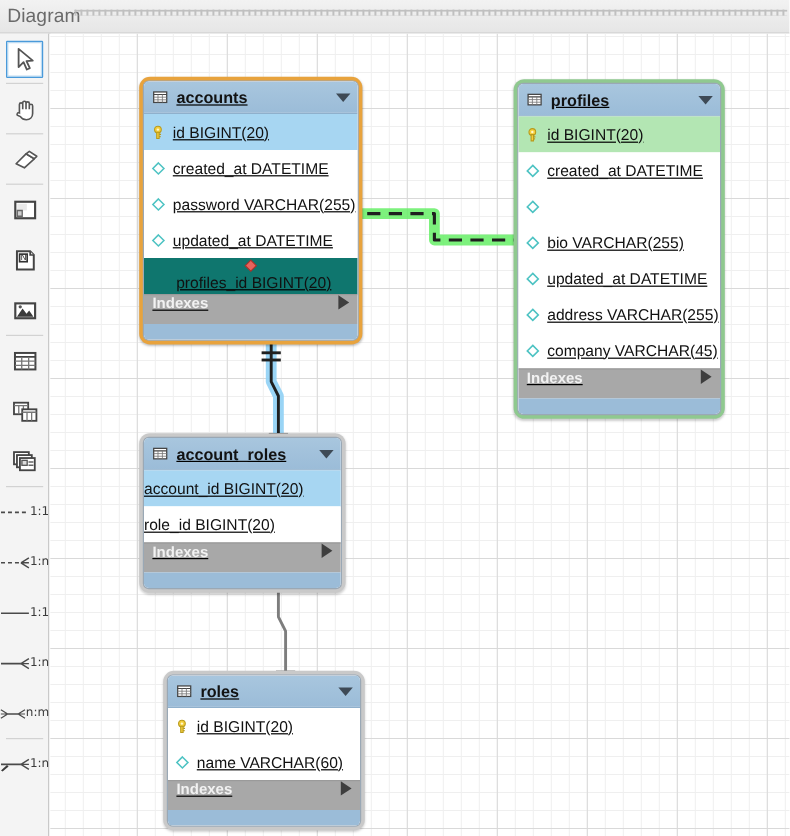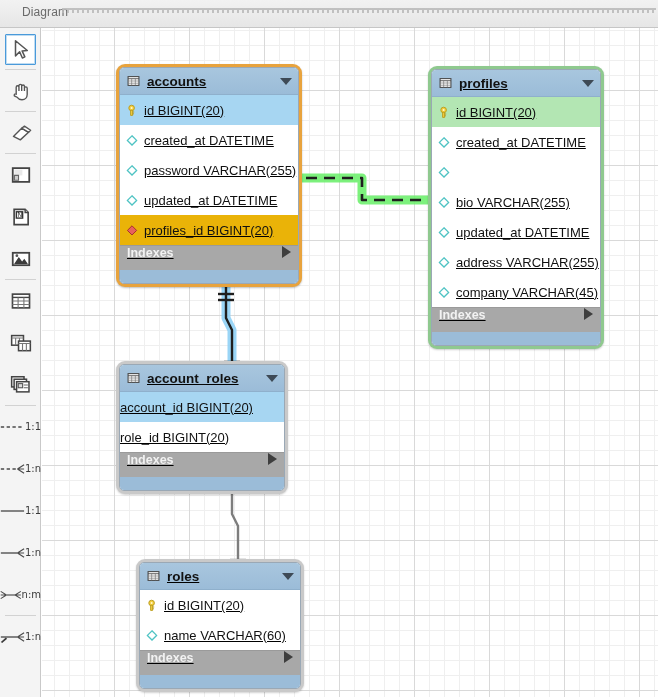--- a/index.html
+++ b/index.html
@@ -17,22 +17,22 @@
   }
 
   
   #titlebar {
     position: absolute; left: 0; top: 0;
     width: 658px; height: 28px;
     background: linear-gradient(#f2f2f2, #e6e6e6);
     border-bottom: 1px solid #c6c6c6;
   }
   #titlebar .title-text {
-    position: absolute; left: 22px; top: 5px;
-    font-size: 12px; color: #6a6a6a;
+    position: absolute; left: 6px; top: 5px;
+    font-size: 16px; color: #6a6a6a;
     letter-spacing: .1px;
   }
   #titlebar .ruler {
     position: absolute; left: 62px; top: 8px;
     right: 2px; height: 13px;
     background-image:
       repeating-linear-gradient(to right, #b9b9b9 0 2px, transparent 2px 5px),
       repeating-linear-gradient(to bottom, #b9b9b9 0 2px, transparent 2px 5px);
     background-size: 5px 5px, 5px 5px;
     background-position: 0 0, 0 0;
@@ -151,21 +151,21 @@
   .col {
     height: 30px;
     display: flex; align-items: center;
     padding-left: 5px;
     background: #ffffff;
     font-size: 13px; color: #111111;
     white-space: nowrap;
     font-family: "Liberation Sans", sans-serif;
   }
   .col.pk-hl   { background: #a7d6f2; }
-  .col.fk-hl   { background: #eab308; }
+  .col.fk-hl   { background: #0f766e; flex-direction: column; }
   .col.pk-grn  { background: #b3e6b3; }
   .col.plain-hl{ background: #a7d6f2; }
   .col .ic { width: 16px; height: 13px; margin-right: 3px; flex: 0 0 auto; }
   .col .txt { display: inline-block; }
   .col.noicon { padding-left: 0; }
 
   .idx-row {
     height: 25px;
     display: flex; align-items: flex-start;
     padding: 0 7px;

